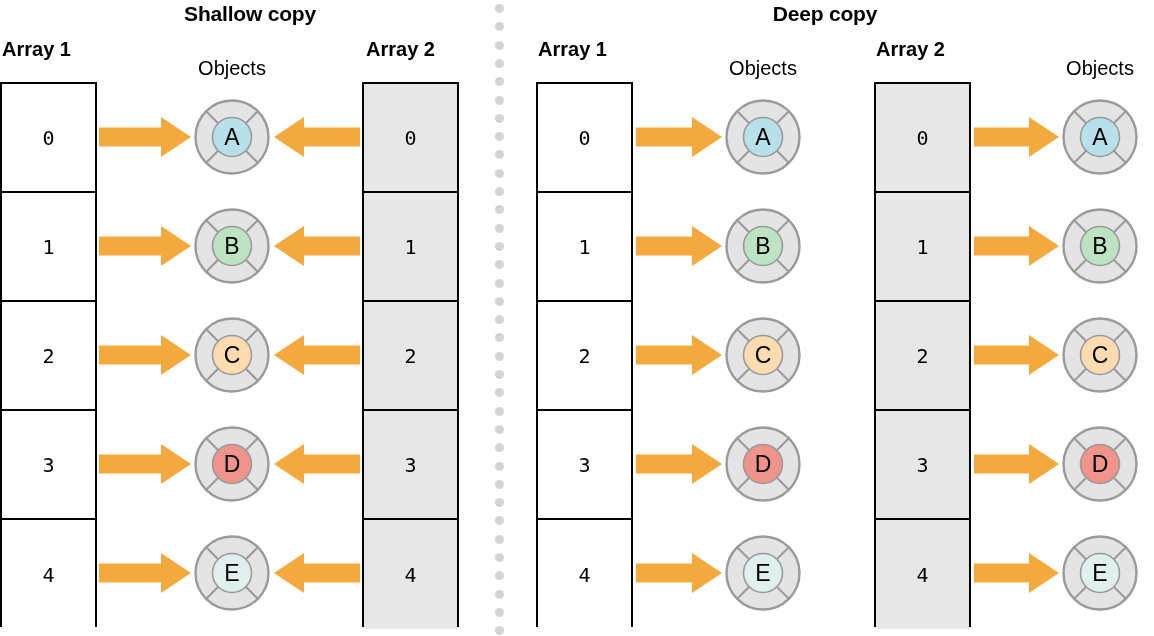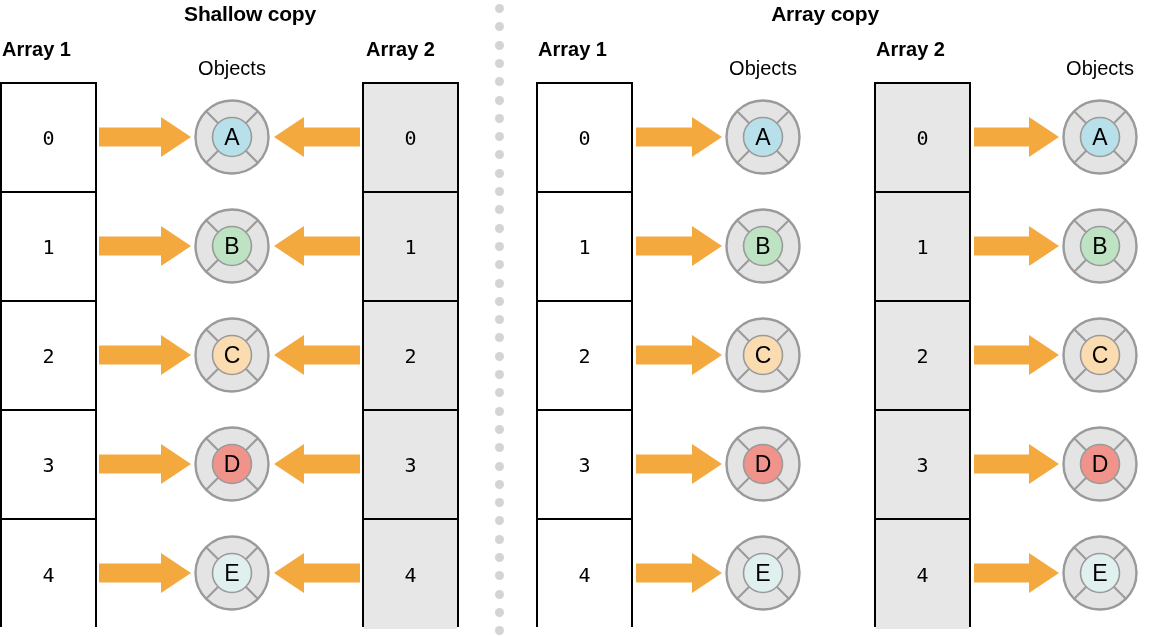--- a/index.html
+++ b/index.html
@@ -196,21 +196,21 @@
       <div class="dot" style="top: 498.1px; background: rgb(212, 212, 212);"></div>
       <div class="dot" style="top: 516.4px; background: rgb(212, 212, 212);"></div>
       <div class="dot" style="top: 534.7px; background: rgb(212, 212, 212);"></div>
       <div class="dot" style="top: 553px; background: rgb(212, 212, 212);"></div>
       <div class="dot" style="top: 571.3px; background: rgb(212, 212, 212);"></div>
       <div class="dot" style="top: 589.6px; background: rgb(212, 212, 212);"></div>
       <div class="dot" style="top: 607.9px; background: rgb(212, 212, 212);"></div>
       <div class="dot" style="top: 626.2px; background: rgb(212, 212, 212);"></div>
     </div>
 
-  <div class="panel-title" style="left:710px;top:2px;width:230px;">Array copy</div>
+  <div class="panel-title" style="left:710px;top:2px;width:230px;">Deep copy</div>
 
   <div class="col-header" style="left:538px;top:38px;">Array 1</div>
 
   <div class="obj-header" style="left:713px;top:57px;width:100px;">Objects</div>
 
   <div class="col-header" style="left:876px;top:38px;">Array 2</div>
 
   <div class="obj-header" style="left:1050px;top:57px;width:100px;">Objects</div>
 
   <div class="array plain" id="arr-d1" style="left:536px;top:82px;width:97px;height:545px;">

